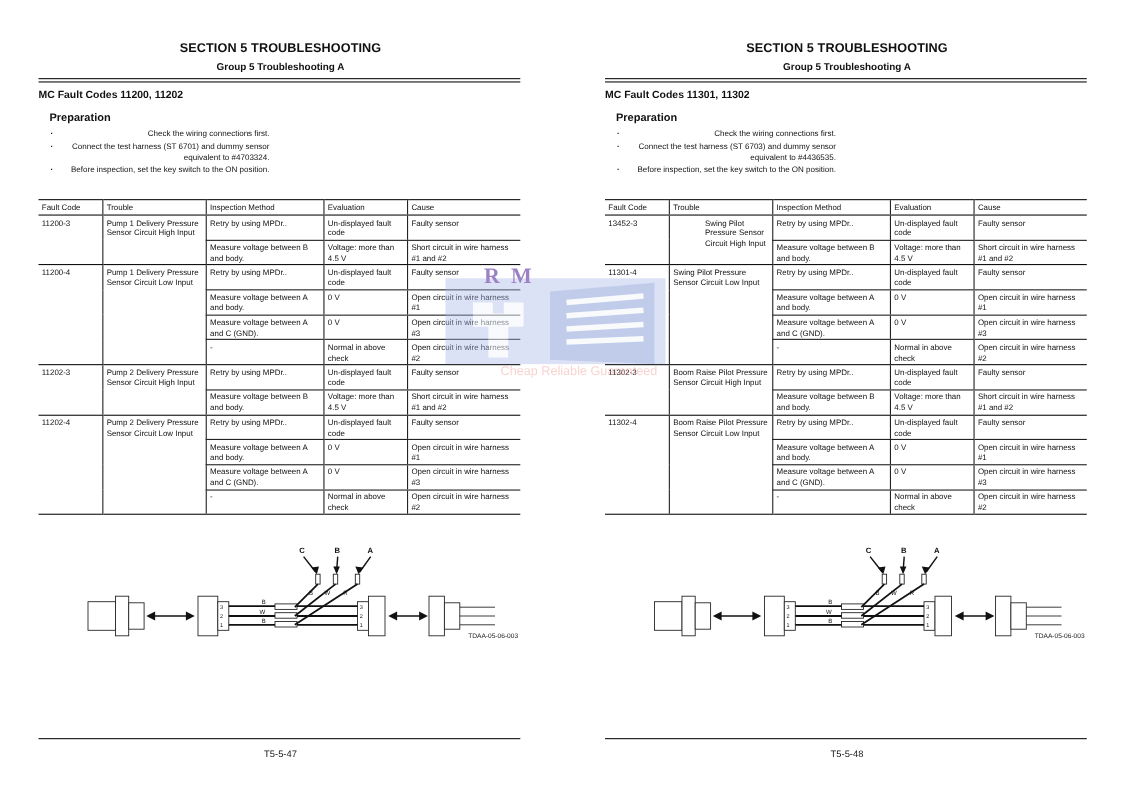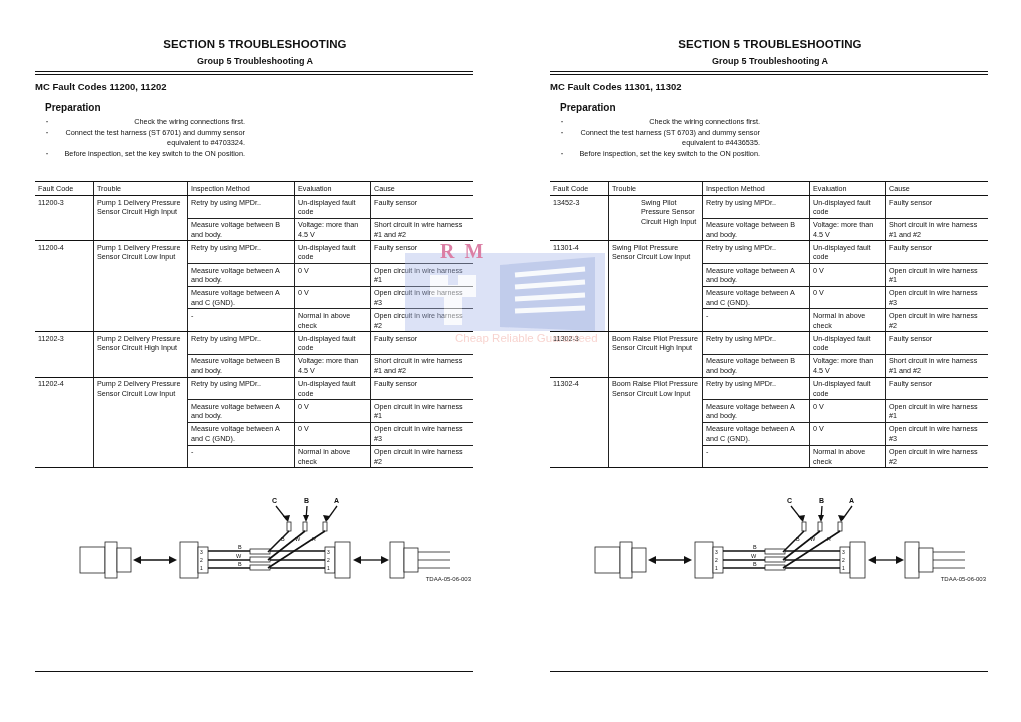--- a/index.html
+++ b/index.html
@@ -23,21 +23,21 @@
   table.ft th { text-align:left; font-weight:normal; border-top:1.2px solid #111; border-bottom:1px solid #111; padding:1px 3px; height:11px; }
   table.ft td { vertical-align:top; padding:1.5px 3px 1px 3px; border-bottom:1px solid #222; }
   table.ft th + th, table.ft td.vl { border-left:1px solid #222; }
   table.ft tr.grp-end td { border-bottom:1.2px solid #111; }
   .c1 { width:52px; } .c2 { width:87px; } .c3 { width:100px; } .c4 { width:69px; }
   .diagram { position:absolute; top:492px; left:40px; width:400px; height:90px; }
   .fig-id { position:absolute; top:576px; right:4px; font-size:6px; color:#222; }
   .foot-rule { position:absolute; top:671px; left:0; width:438px; border-top:1px solid #111; }
   .page-num { position:absolute; top:680px; left:0; width:440px; text-align:center; font-size:8.5px; }
   .watermark { position:absolute; left:400px; top:235px; width:220px; height:115px; pointer-events:none; opacity:0.55; }
-  .wm-rm { position:absolute; left:40px; top:5px; color:#be185d; font-family:"Liberation Serif", serif; font-weight:bold; font-size:20px; letter-spacing:10px; }
+  .wm-rm { position:absolute; left:40px; top:5px; color:#4c1d95; font-family:"Liberation Serif", serif; font-weight:bold; font-size:20px; letter-spacing:10px; }
   .wm-text { position:absolute; left:55px; top:97px; color:#f2b0a8; font-size:11.5px; white-space:nowrap; }
 </style>
 </head>
 <body>
 
 <div id="pages">
   <div class="page left">
     <div class="sec-title">SECTION 5 TROUBLESHOOTING</div>
     <div class="grp-title">Group 5 Troubleshooting A</div>
     <div class="dbl-rule"></div>
@@ -198,20 +198,21 @@
           <text x="125" y="70" font-size="5">2</text>
           <text x="125" y="78" font-size="5">1</text>
           <text x="252" y="62" font-size="5">3</text>
           <text x="252" y="70" font-size="5">2</text>
           <text x="252" y="78" font-size="5">1</text>
         </g>
       </svg>
     </div>
     <div class="fig-id">TDAA-05-06-003</div>
     <div class="foot-rule"></div>
+    <div class="page-num">T5-5-47</div>
   </div>
 
   <div class="page right">
     <div class="sec-title">SECTION 5 TROUBLESHOOTING</div>
     <div class="grp-title">Group 5 Troubleshooting A</div>
     <div class="dbl-rule"></div>
     <div class="fc-title">MC Fault Codes 11301, 11302</div>
     <div class="prep-title">Preparation</div>
     <ul class="prep-list">
       <li>Check the wiring connections first.</li>
@@ -368,20 +369,21 @@
           <text x="125" y="70" font-size="5">2</text>
           <text x="125" y="78" font-size="5">1</text>
           <text x="252" y="62" font-size="5">3</text>
           <text x="252" y="70" font-size="5">2</text>
           <text x="252" y="78" font-size="5">1</text>
         </g>
       </svg>
     </div>
     <div class="fig-id">TDAA-05-06-003</div>
     <div class="foot-rule"></div>
+    <div class="page-num">T5-5-48</div>
   </div>
 </div>
 
 <div class="watermark">
   <svg width="220" height="115" viewBox="0 0 220 115" style="position:absolute;left:0;top:0">
     <rect x="5" y="18" width="200" height="78" fill="#a9b8e8" opacity="0.75"></rect>
     <path d="M30 40 h18 v10 h10 v-10 h18 v22 h-14 v28 h-18 v-28 h-14 z" fill="#fff" opacity="0.85"></path>
     <polygon points="100,30 195,22 195,96 100,92" fill="#8fa3dc"></polygon>
     <g stroke="#fff" stroke-width="5" opacity="0.9">
       <line x1="115" y1="40" x2="185" y2="34"></line>

